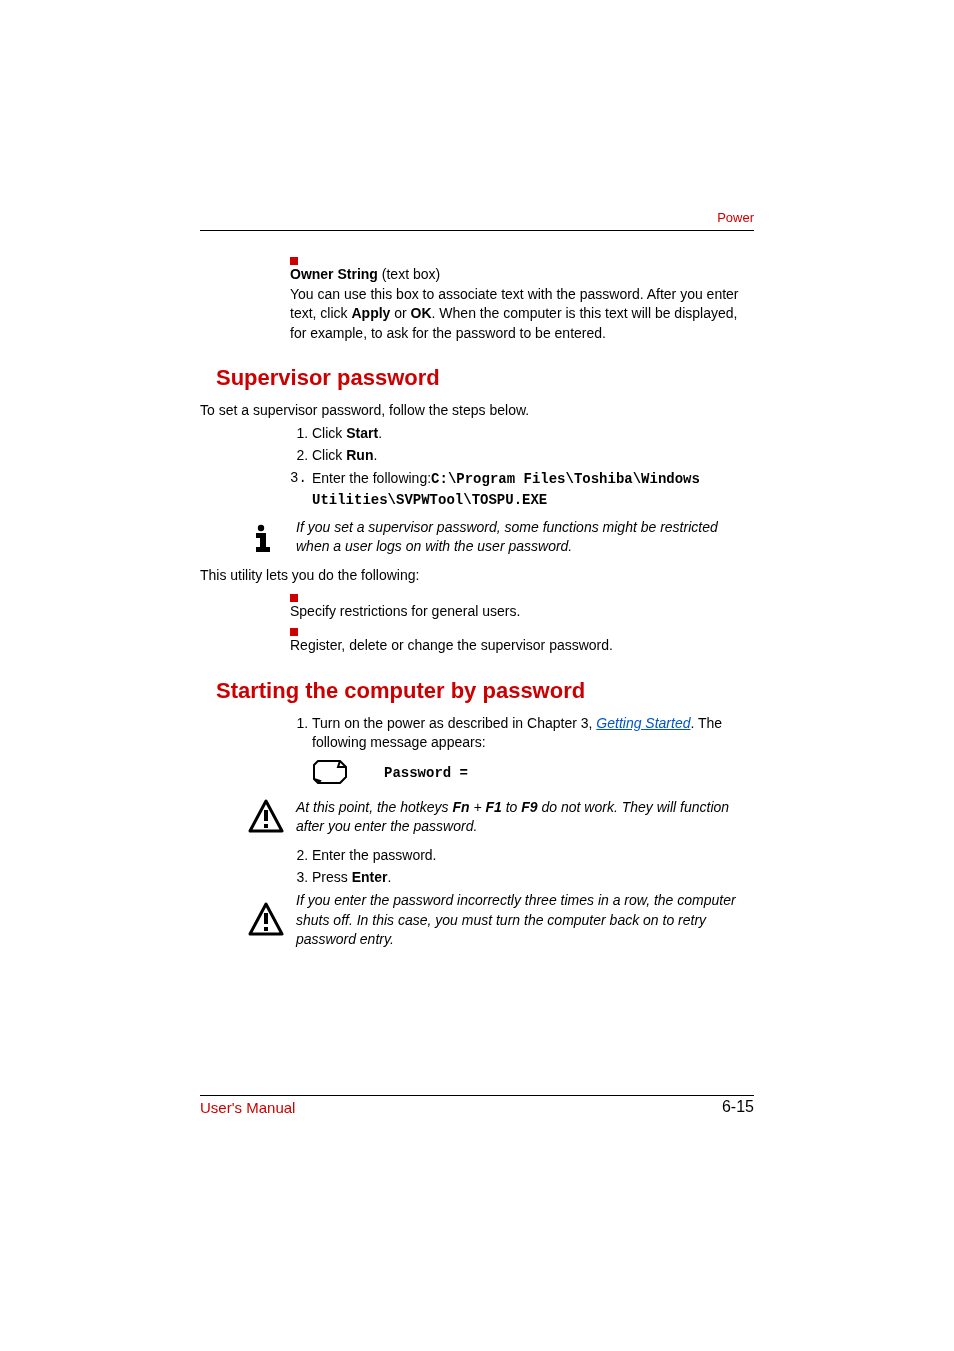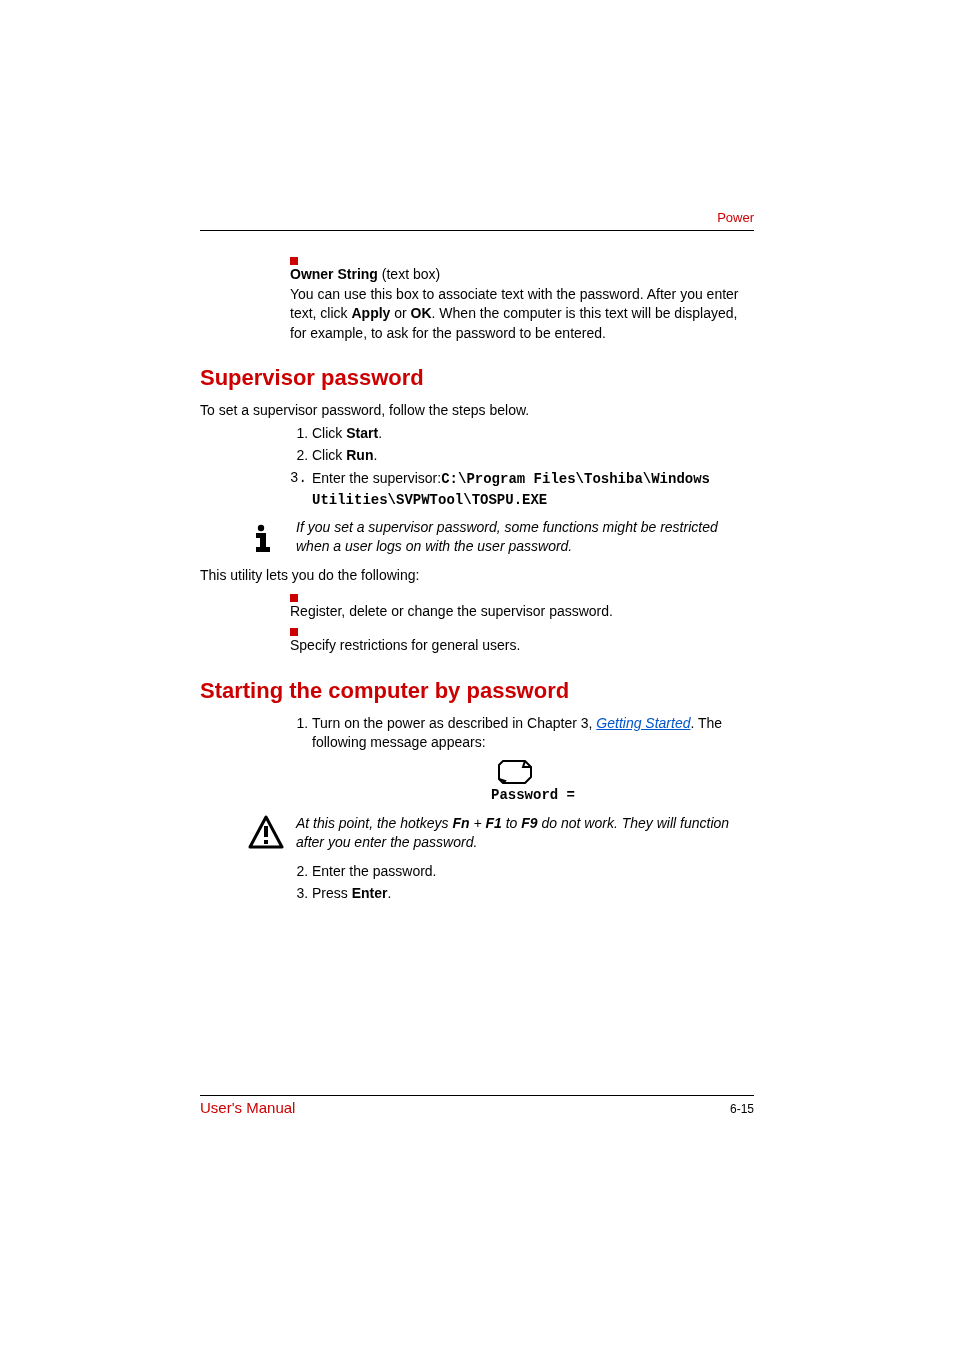--- a/index.html
+++ b/index.html
@@ -35,21 +35,21 @@
     position: absolute;
     top: 250px;
     left: 200px;
     right: 200px;
   }
   .indent-text { margin-left: 90px; }
   h2.red {
     color: #c00;
     font-weight: bold;
     font-size: 22px;
-    margin: 22px 0 10px 0;
+    margin: 22px 0 10px 16px;
   }
   .para { margin: 4px 0; line-height: 1.35; }
   .bullet-row {
     display: flex;
     align-items: flex-start;
     margin: 2px 0 2px 90px;
     line-height: 1.4;
     flex-direction: column;
   }
   .bullet-square {
@@ -89,21 +89,20 @@
     font-style: italic;
     flex: 1;
     line-height: 1.4;
   }
   .callout-text b, .callout-text strong { font-style: italic; font-weight: bold; }
   .link { color: #0055cc; font-style: italic; text-decoration: underline; }
   .password-block {
     display: flex;
     align-items: center;
     margin: 6px 0 10px 112px;
-    flex-direction: column;
   }
   .paper-icon {
     width: 40px;
     height: 28px;
     flex-shrink: 0;
     margin-right: 32px;
   }
   .footer-rule {
     position: absolute;
     left: 200px;
@@ -116,21 +115,21 @@
     left: 200px;
     bottom: 235px;
     color: #c00;
     font-size: 15px;
   }
   .footer-right {
     position: absolute;
     right: 200px;
     bottom: 235px;
     color: #000;
-    font-size: 12px;
+    font-size: 16px;
   }
   b, strong { font-weight: bold; }
 </style>
 </head>
 <body>
 
 <div class="page">
 
   <div class="header-label">Power</div>
   <div class="header-rule"></div>
@@ -152,45 +151,45 @@
       <li>
         <span>Click </span><b>Start</b><span>.</span>
       </li>
       <li>
         <span>Click </span><b>Run</b><span>.</span>
       </li>
     </ol>
     <div style="display:flex;margin:2px 0 6px 90px;line-height:1.4;">
       <span class="mono" style="width:22px;flex-shrink:0;">3.</span>
       <div style="flex:1;">
-        <span>Enter the supervisor:</span><span class="mono" style="font-weight:bold;">C:\Program Files\Toshiba\Windows Utilities\SVPWTool\TOSPU.EXE</span>
+        <span>Enter the following:</span><span class="mono" style="font-weight:bold;">C:\Program Files\Toshiba\Windows Utilities\SVPWTool\TOSPU.EXE</span>
       </div>
     </div>
 
     <div class="callout">
       <div class="callout-icon">
         <svg viewBox="0 0 36 36" width="36" height="36">
           <circle cx="13" cy="9" r="3.2" fill="#000"></circle>
           <rect x="8" y="14" width="10" height="5" fill="#000"></rect>
           <rect x="12" y="14" width="6" height="16" fill="#000"></rect>
           <rect x="8" y="28" width="14" height="5" fill="#000"></rect>
         </svg>
       </div>
       <div class="callout-text">If you set a supervisor password, some functions might be restricted when a user logs on with the user password.</div>
     </div>
 
     <div class="para indent-text">This utility lets you do the following:</div>
 
     <div class="bullet-row">
       <div class="bullet-square"></div>
-      <div class="bullet-body">Register, delete or change the supervisor password.</div>
+      <div class="bullet-body">Specify restrictions for general users.</div>
     </div>
     <div class="bullet-row">
       <div class="bullet-square"></div>
-      <div class="bullet-body">Specify restrictions for general users.</div>
+      <div class="bullet-body">Register, delete or change the supervisor password.</div>
     </div>
 
     <h2 class="red">Starting the computer by password</h2>
 
     <ol class="numlist">
       <li>
         <span>Turn on the power as described in Chapter 3, </span><a href="#" class="link">Getting Started</a><span>. The following message appears:</span>
       </li>
     </ol>
 
@@ -218,20 +217,30 @@
       </div>
     </div>
 
     <ol class="numlist" start="2">
       <li>Enter the password.</li>
       <li>
         <span>Press </span><b>Enter</b><span>.</span>
       </li>
     </ol>
 
+    <div class="callout">
+      <div class="callout-icon">
+        <svg viewBox="0 0 36 36" width="36" height="36">
+          <polygon points="18,2 34,32 2,32" fill="none" stroke="#000" stroke-width="3" stroke-linejoin="round"></polygon>
+          <rect x="16" y="11" width="4" height="11" fill="#000"></rect>
+          <rect x="16" y="25" width="4" height="4" fill="#000"></rect>
+        </svg>
+      </div>
+      <div class="callout-text">If you enter the password incorrectly three times in a row, the computer shuts off. In this case, you must turn the computer back on to retry password entry.</div>
+    </div>
 
   </div>
 
   <div class="footer-rule"></div>
   <div class="footer-left">User's Manual</div>
   <div class="footer-right">6-15</div>
 
 </div>
 
 </body></html>

